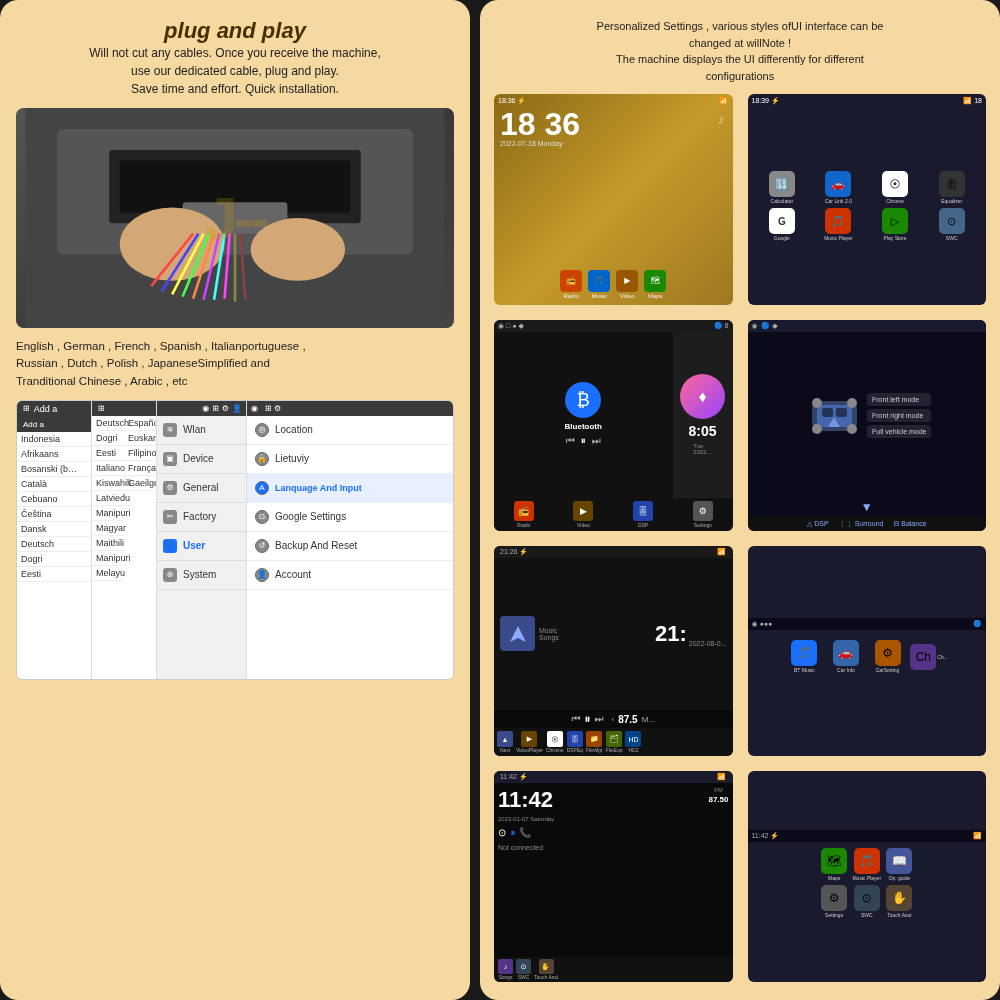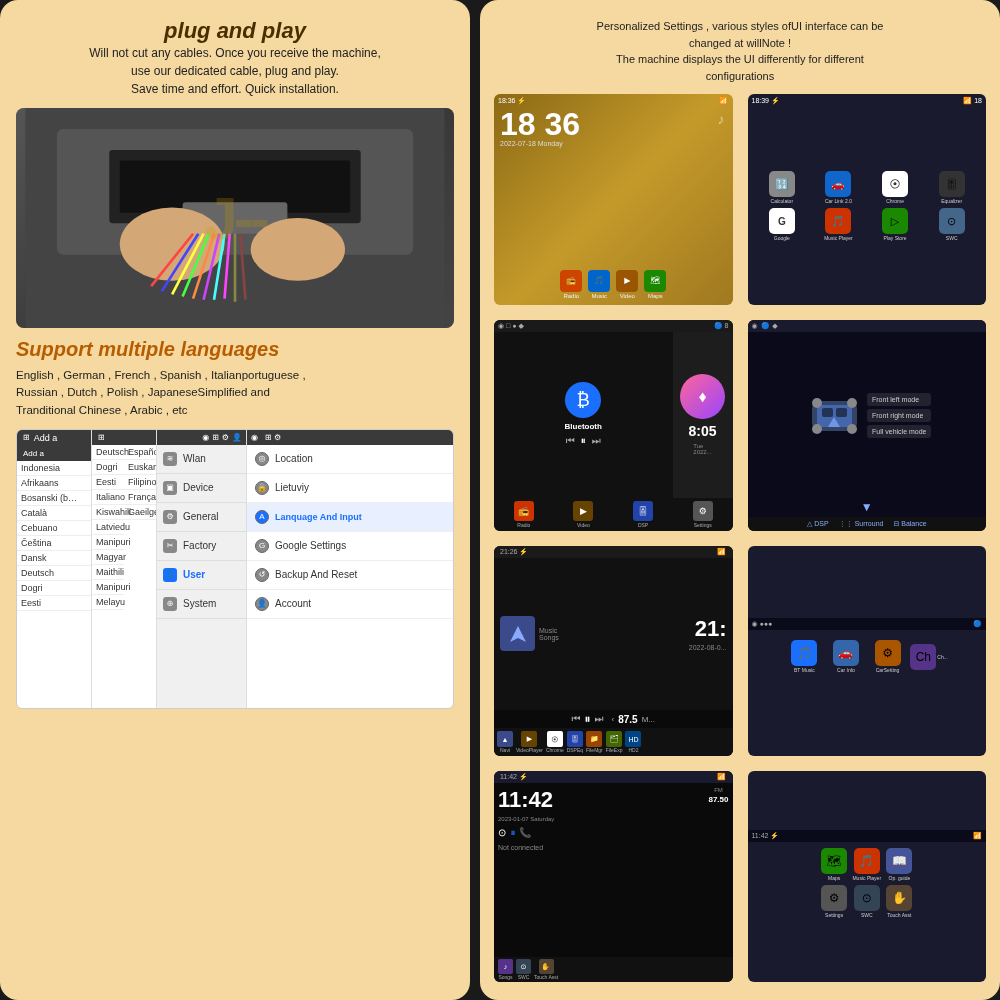--- a/index.html
+++ b/index.html
@@ -355,21 +355,20 @@
           <line x1="195" y1="120" x2="190" y2="182" stroke="#ff44ff" stroke-width="2.5"></line>
           <line x1="200" y1="120" x2="200" y2="185" stroke="#888844" stroke-width="2.5"></line>
           <line x1="205" y1="120" x2="210" y2="183" stroke="#884444" stroke-width="2.5"></line>
         </svg>
 
         <div style="position:absolute;top:50%;left:50%;transform:translate(-50%,-50%);font-size:60px;font-weight:900;color:rgba(200,150,0,0.25);letter-spacing:-4px;">J--</div>
       </div>
     </div>
 
     <div class="multilang-section">
-      <div class="multilang-title">Support multiple languages</div>
       <div class="multilang-body">English , German , French , Spanish , Italianportuguese ,<br>Russian , Dutch , Polish , JapaneseSimplified and<br>Tranditional Chinese , Arabic , etc</div>
     </div>
 
     <div class="settings-ui">
 
       <div class="lang-col">
         <div class="settings-header">
           <span style="font-size:8px;">⊞</span>
           <span>Add a</span>
         </div>
@@ -649,21 +648,21 @@
         <div style="flex:1;display:flex;width:100%;align-items:center;gap:4px;padding:4px 6px;">
 
           <div style="width:35px;height:35px;background:#3a4a8a;border-radius:4px;display:flex;align-items:center;justify-content:center;">
             <svg width="20" height="20" viewBox="0 0 20 20">
               <polygon points="10,2 2,18 10,14 18,18" fill="#88aaff"></polygon>
             </svg>
           </div>
           <div style="display:flex;flex-direction:column;gap:2px;">
             <div style="font-size:7px;color:#888;">Music<br>Songs</div>
           </div>
-          <div style="margin-left:auto;display:flex;flex-direction:column;align-items:flex-end;gap:2px;">
+          <div style="margin-left:auto;display:flex;flex-direction:row;align-items:flex-end;gap:2px;">
             <div style="font-size:22px;font-weight:bold;color:#fff;">21:</div>
             <div style="font-size:7px;color:#888;">2022-08-0...</div>
           </div>
         </div>
         <div style="display:flex;gap:4px;padding:2px 4px;align-items:center;justify-content:center;background:#0a0a0a;width:100%;">
           <span style="font-size:10px;color:#aaa;">⏮</span>
           <span style="font-size:12px;color:#fff;">⏸</span>
           <span style="font-size:10px;color:#aaa;">⏭</span>
           <span style="font-size:8px;color:#aaa;margin-left:4px;">‹</span>
           <span style="font-size:10px;font-weight:bold;color:#fff;">87.5</span>

